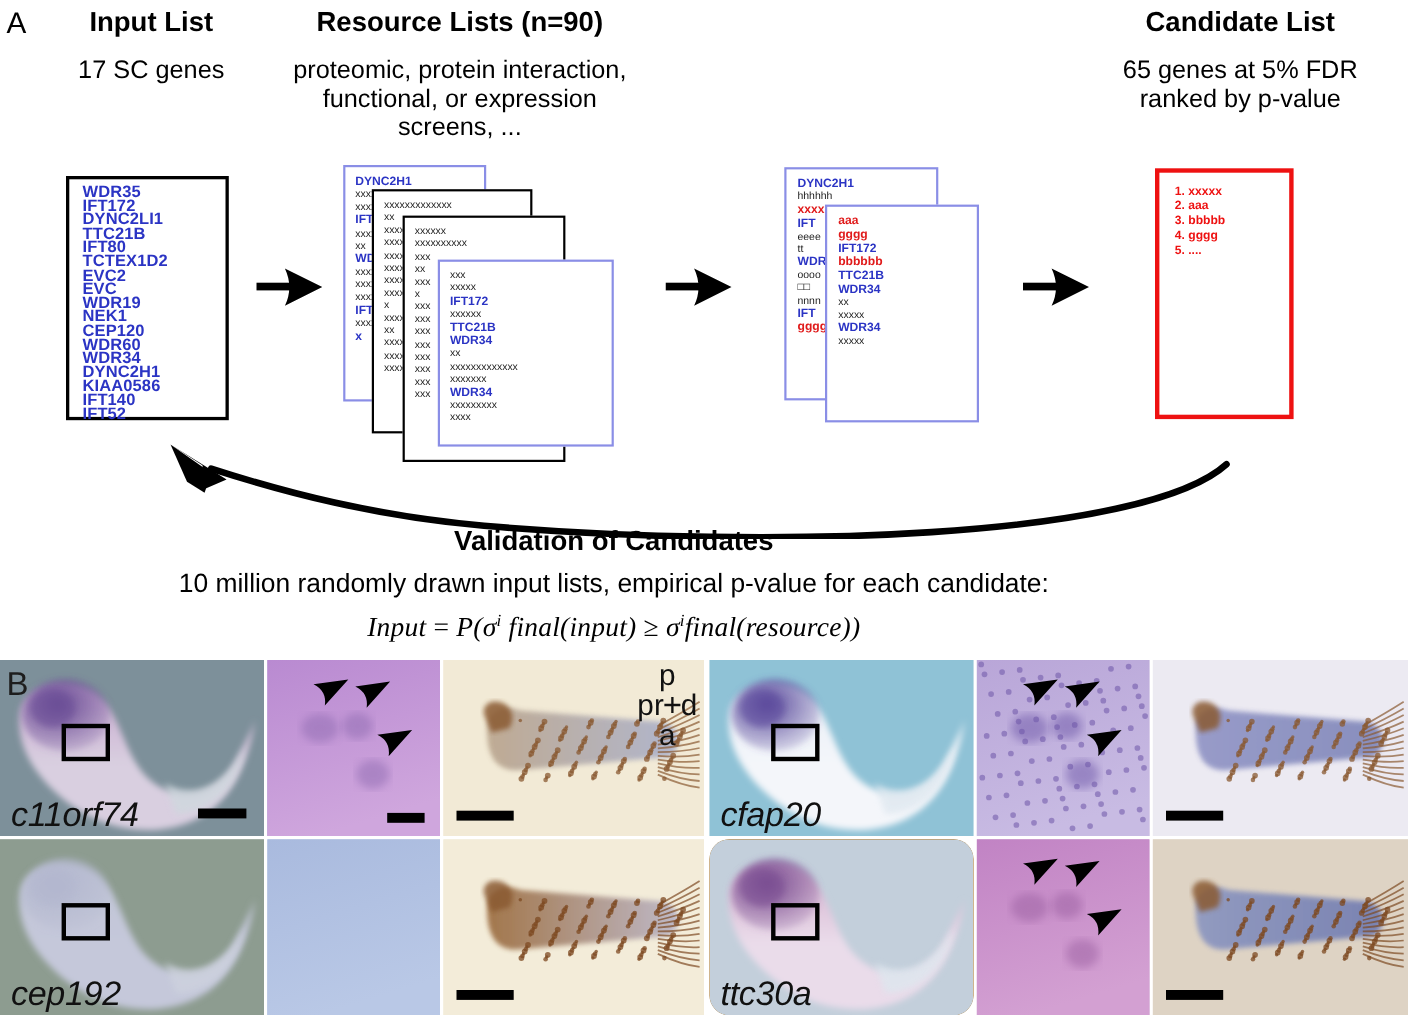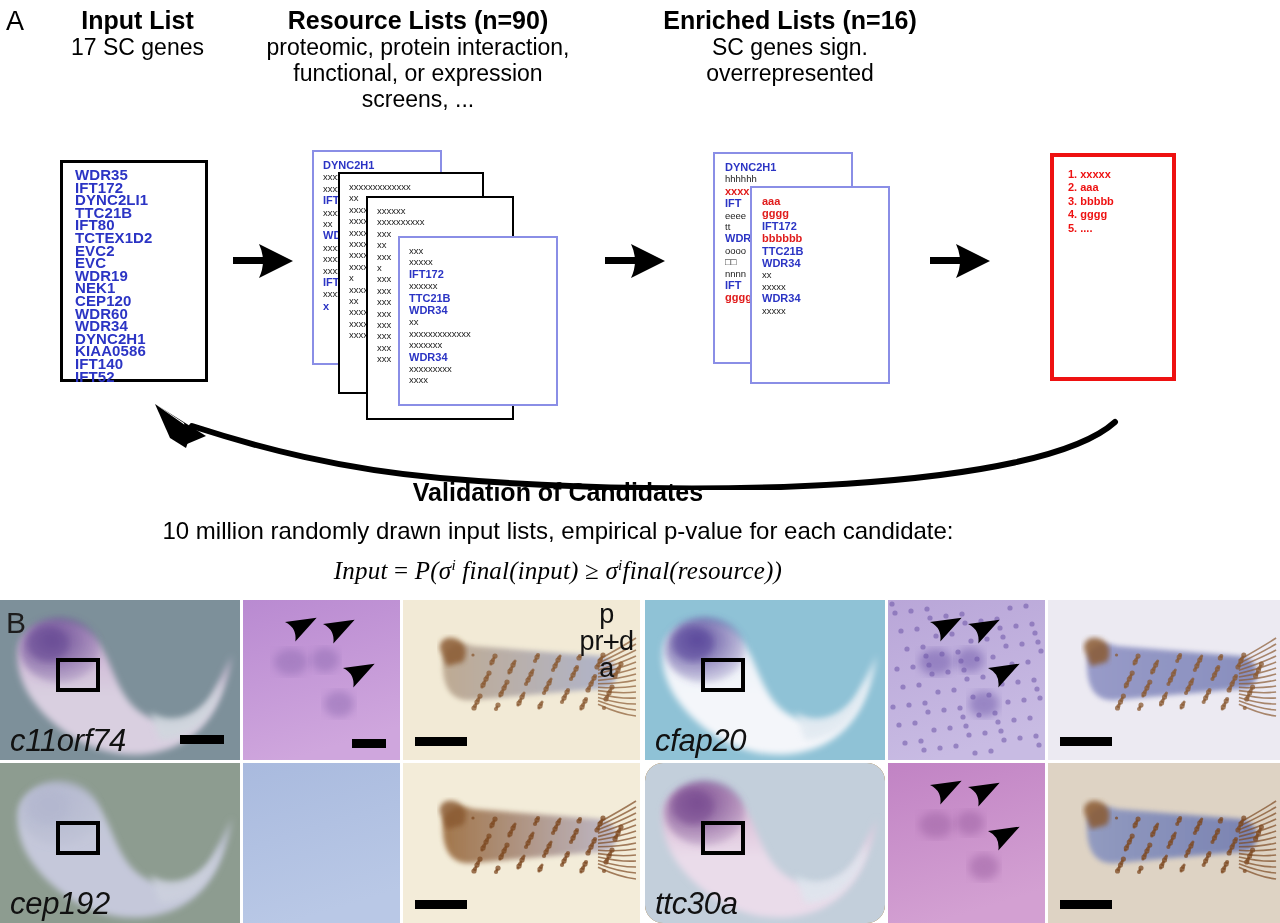--- a/index.html
+++ b/index.html
@@ -19,21 +19,21 @@
     position:absolute; font-size:27px; font-weight:400;
     font-family:"Liberation Sans", sans-serif; line-height:1;
   }
   #letter-a { left:6px; top:8px; }
   #letter-b { left:6px; top:608px; color:#1d1d1d; z-index:40; font-size:30px; }
 
   .col-head {
     position:absolute; text-align:center; line-height:1.13;
   }
   .col-head .h-title { font-size:25px; font-weight:bold; display:block; }
-  .col-head .h-sub { font-size:23px; font-weight:400; display:block; }
+  .col-head .h-sub { font-size:23px; font-weight:400; display:block;margin-top:16px; }
 
   #head-input     { left:30px;  top:6px;  width:215px; }
   #head-resource  { left:258px; top:6px;  width:320px; }
   #head-enriched  { left:630px; top:6px;  width:320px; }
   #head-candidate { left:985px; top:6px;  width:285px; }
 
   
   .arrow-right {
     position:absolute; width:62px; height:38px;
   }
@@ -129,23 +129,23 @@
   <div class="panel-letter" id="letter-a">A</div>
 
   <div class="col-head" id="head-input">
     <span class="h-title">Input List</span>
     <span class="h-sub">17 SC genes</span>
   </div>
   <div class="col-head" id="head-resource">
     <span class="h-title">Resource Lists (n=90)</span>
     <span class="h-sub">proteomic, protein interaction, functional, or expression screens, ...</span>
   </div>
-  <div class="col-head" id="head-enriched">
-    <span class="h-title">Enriched Lists (n=16)</span>
-    <span class="h-sub">SC genes sign. overrepresented</span>
+  <div class="col-head" id="head-candidate">
+    <span class="h-title">Candidate List</span>
+    <span class="h-sub">65 genes at 5% FDR ranked by p-value</span>
   </div>
 
   <div id="input-box">
     <div id="input-genes">
         <div class="gene">WDR35</div>
         <div class="gene">IFT172</div>
         <div class="gene">DYNC2LI1</div>
         <div class="gene">TTC21B</div>
         <div class="gene">IFT80</div>
         <div class="gene">TCTEX1D2</div>

